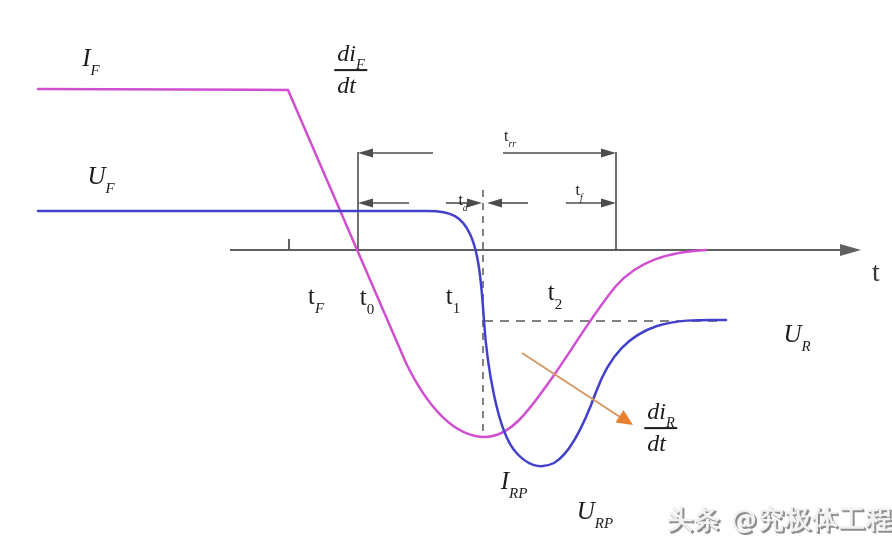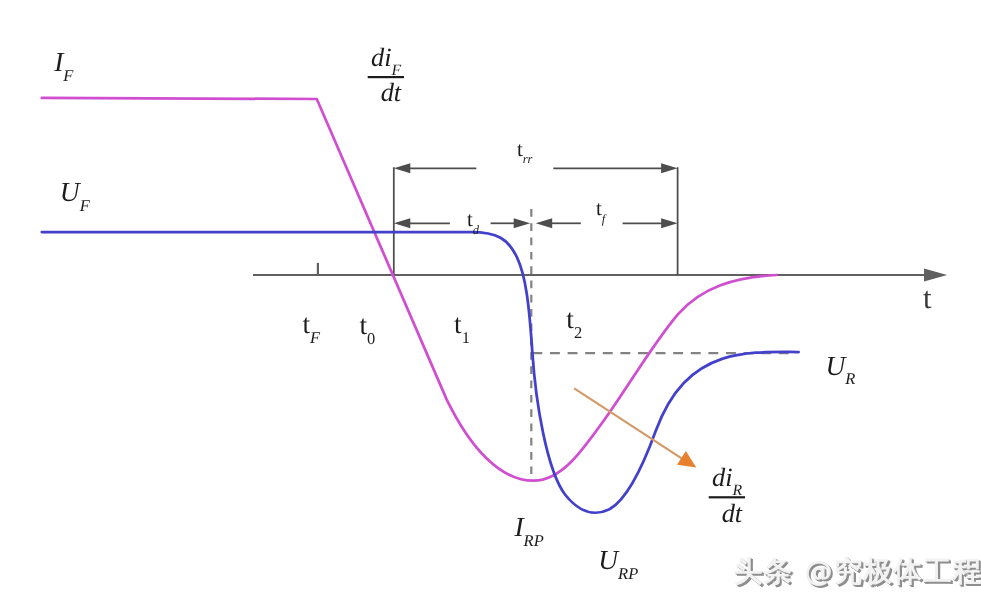--- a/index.html
+++ b/index.html
@@ -3,30 +3,30 @@
 <meta charset="utf-8">
 <style>
   html,body{margin:0;padding:0;background:#ffffff;}
   .diagram{
     position:relative;width:892px;height:546px;background:#ffffff;
     font-family:"Liberation Serif","DejaVu Serif",serif;overflow:hidden;
   }
   .layer{position:absolute;left:0;top:0;}
   .lbl{
     position:absolute;transform:translate(-50%,-50%);
-    color:#1c1c1c;font-size:25px;white-space:nowrap;line-height:1;
+    color:#1c1c1c;font-size:25px;white-space:nowrap;line-height:1;margin-left:33px;
   }
   .lbl .base{font-style:normal;}
   .lbl .base.ital{font-style:italic;}
   .lbl sub{font-size:0.60em;font-style:italic;line-height:0;position:relative;top:0.18em;}
   .lbl sub.num{font-style:normal;}
-  .meas{font-size:19px;text-align:center;}
+  .meas{font-size:16px;text-align:center;}
   .frac{
     position:absolute;transform:translate(-50%,-50%);
-    text-align:right;font-style:italic;font-size:24px;line-height:1.08;color:#1c1c1c;
+    text-align:left;font-style:italic;font-size:24px;line-height:1.08;color:#1c1c1c;
   }
   .frac .num, .frac .den{padding:0 3px;white-space:nowrap;}
   .frac .fbar{border-top:2px solid #1c1c1c;margin:2px 0;}
   .frac sub{font-size:0.60em;line-height:0;position:relative;top:0.18em;}
   .axis-t{font-size:28px;color:#3a3a3a;}
   .watermark{
     position:absolute;left:667px;top:502px;
     font-family:"DejaVu Sans","Liberation Sans",sans-serif;
     font-weight:bold;font-size:26px;letter-spacing:1px;
     color:#f2f2f2;text-shadow:2px 2px 0 #8e8e8e,1px 1px 0 #a5a5a5;
@@ -101,20 +101,20 @@
   <div class="lbl" style="left:334px;top:296px"><span class="base">t</span><sub class="num">0</sub></div>
   <div class="lbl" style="left:420px;top:295px"><span class="base">t</span><sub class="num">1</sub></div>
   <div class="lbl" style="left:522px;top:291px"><span class="base">t</span><sub class="num">2</sub></div>
 
   <div class="lbl axis-t" style="left:843px;top:272px"><span class="base">t</span></div>
 
   <div class="lbl" style="left:481px;top:480px"><span class="base ital">I</span><sub>RP</sub></div>
   <div class="lbl" style="left:562px;top:510px"><span class="base ital">U</span><sub>RP</sub></div>
   <div class="lbl" style="left:764px;top:333px"><span class="base ital">U</span><sub>R</sub></div>
 
-  <div class="frac" style="left:661px;top:452px">
+  <div class="frac" style="left:661px;top:428px">
     <div class="num"><span>di</span><sub>R</sub></div>
     <div class="fbar"></div>
     <div class="den"><span>dt</span></div>
   </div>
 
   <div class="watermark">头条 @究极体工程师</div>
 </div>
 
 </body></html>

